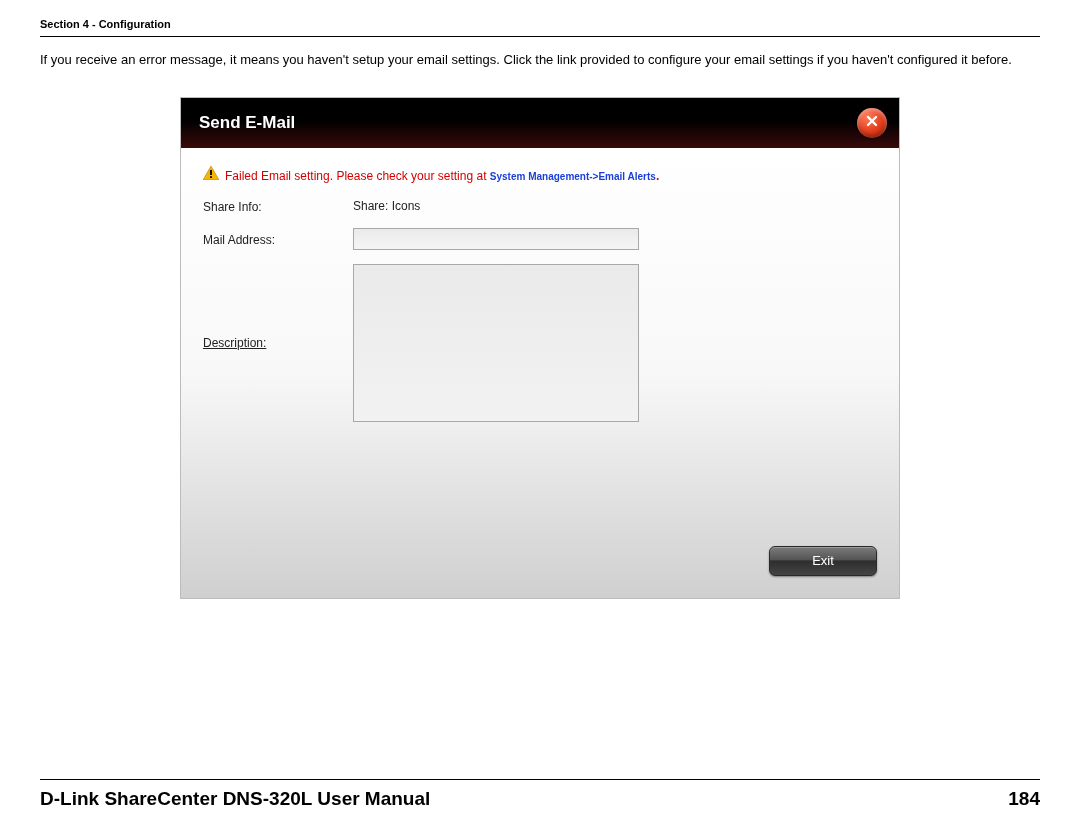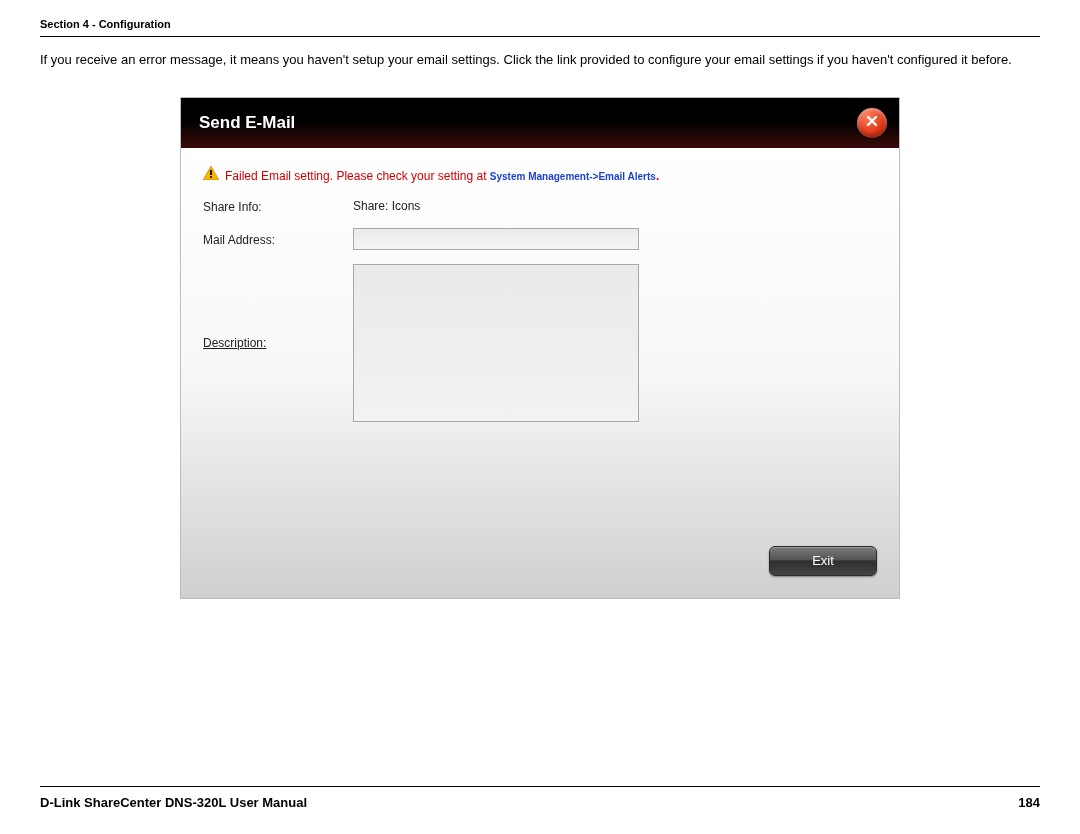--- a/index.html
+++ b/index.html
@@ -133,21 +133,21 @@
     box-shadow: inset 0 1px 0 rgba(255,255,255,0.25), 0 1px 2px rgba(0,0,0,0.4);
   }
   .footer {
     position: absolute;
     left: 40px; right: 40px; bottom: 24px;
     border-top: 1.5px solid #000;
     padding-top: 8px;
     display: flex;
     justify-content: space-between;
     font-weight: 700;
-    font-size: 13px;
+    font-size: 19px;
   }
 </style>
 </head>
 <body>
 
 <div class="section-header">Section 4 - Configuration</div>
 
 <p class="intro-text">If you receive an error message, it means you haven't setup your email settings. Click the link provided to configure your email settings if you haven't configured it before.</p>
 
 <div class="dialog-wrap">

